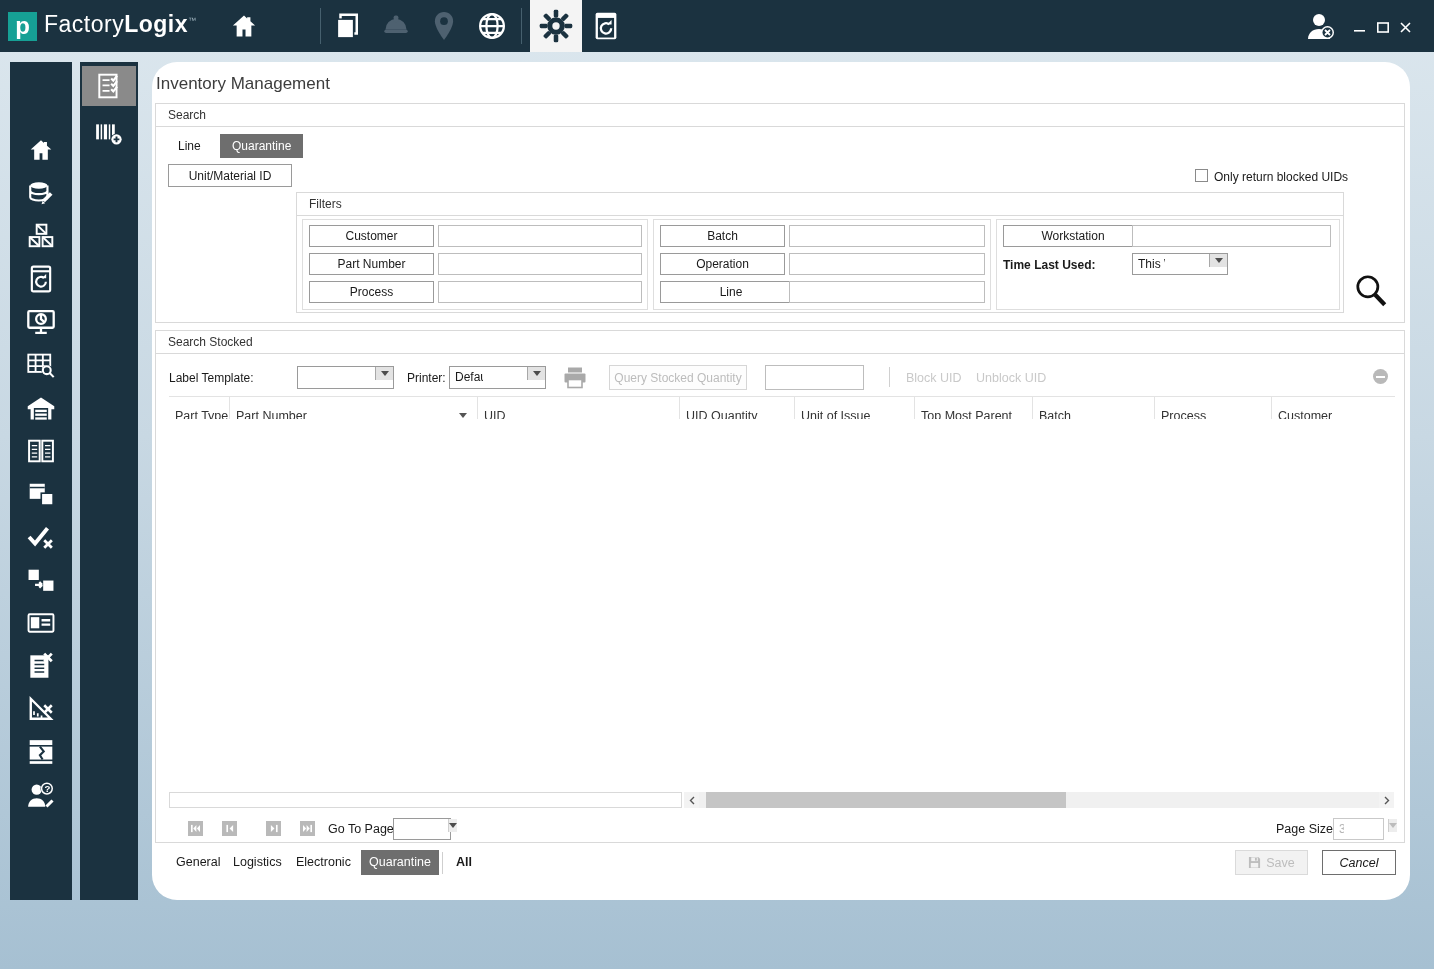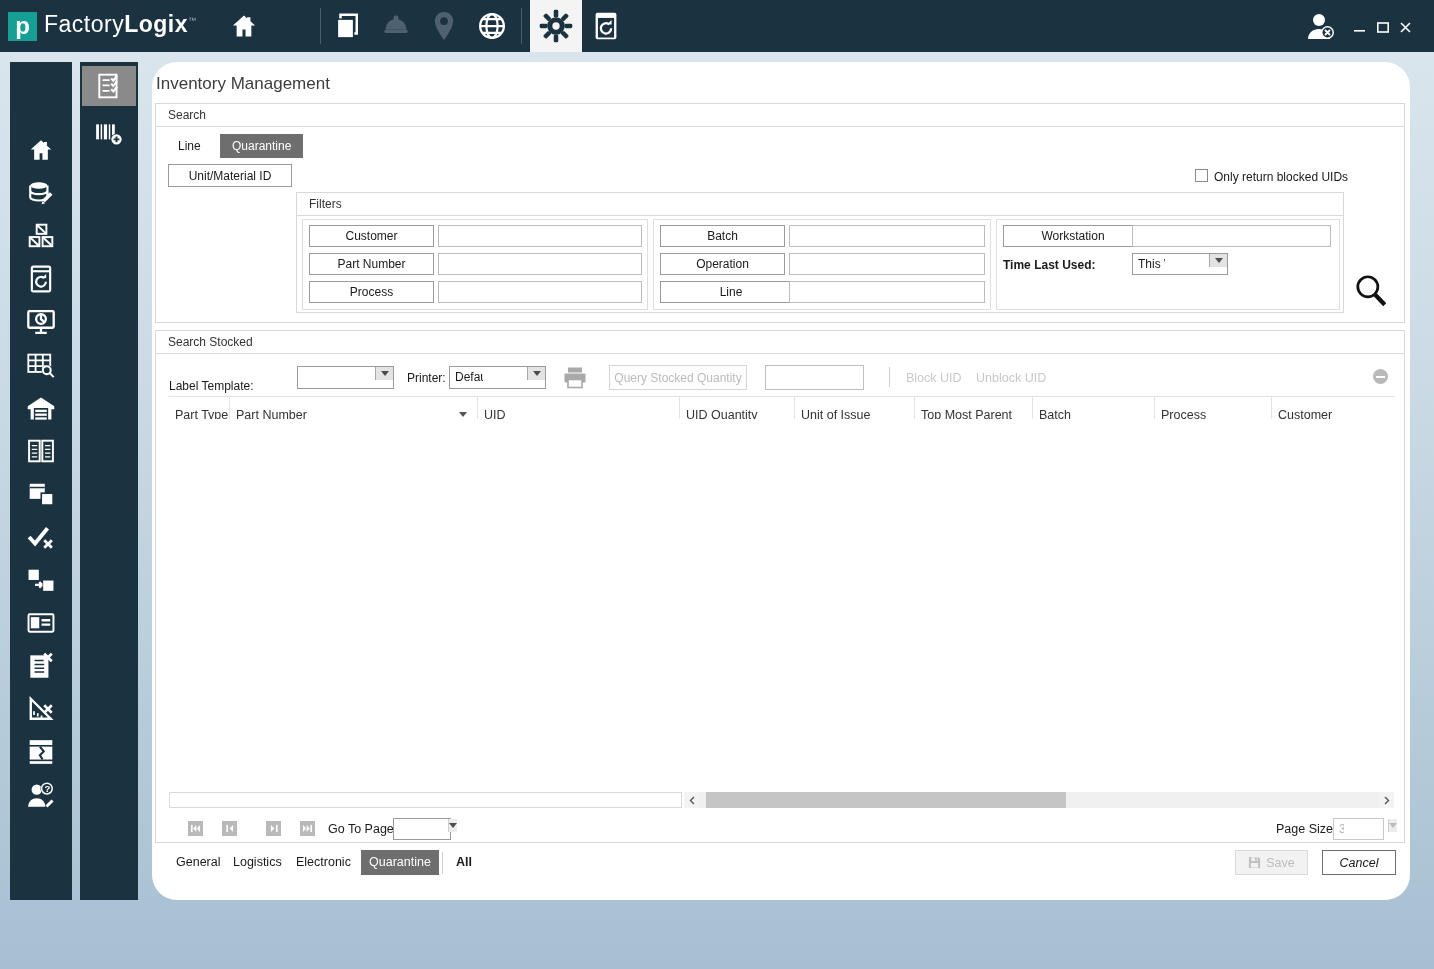--- a/index.html
+++ b/index.html
@@ -52,21 +52,21 @@
   .dd.disabled .dd-val { color:#b5b5b5; }
   .dd.disabled .dd-btn { background:#ededed; border-left-color:#cfcfcf; }
   .dd.disabled .dd-btn::before { border-top-color:#bcbcbc; }
 
   .cb { display:inline-block; width:13px; height:13px; border:1px solid #8a8a8a; background:#fff; vertical-align:middle; cursor:pointer; }
   .lbl { font-size:12px; color:#1a1a1a; }
 
   .ghost { color:#c9c9c9; font-size:12.5px; cursor:default; }
 
   
-  .thead { position:absolute; display:flex; height:39px; border-top:1px solid #e3e3e3; border-bottom:3px solid #a3a3a3; }
+  .thead { position:absolute; display:flex; height:39px; border-top:1px solid #e3e3e3; border-bottom:1px solid #a3a3a3; }
   .th { border-right:1px solid #e3e3e3; font-size:12.5px; color:#333; line-height:22px; padding-left:6px;
         display:flex; align-items:center; gap:6px; cursor:pointer; overflow:hidden; white-space:nowrap; }
   .sort-ic { width:0; height:0; border:4px solid transparent; border-top:5px solid #555; margin-top:4px; margin-left:auto; margin-right:10px; }
 
   
   .hstrip { position:absolute; height:16px; background:#fff; border:1px solid #d9d9d9; }
   .scr-btn { position:absolute; height:16px; width:15px; background:#f3f3f3; color:#555; font-size:10px;
              display:flex; align-items:center; justify-content:center; cursor:pointer; }
   .scr-track { position:absolute; height:16px; background:#f0f0f0; }
   .scr-thumb { position:absolute; height:16px; background:#c5c5c5; cursor:grab; }
@@ -459,21 +459,21 @@
               <path d="M22 21.5 31 31" stroke-width="4"></path>
             </g>
           </svg>
       </div>
     </div>
 
     <div class="group" style="left:3px; top:268px; width:1250px; height:513px;">
       <span class="group-title">Search Stocked</span>
       <div class="group-line"></div>
 
-      <span class="lbl" style="position:absolute; left:13px; top:48px;">Label Template:</span>
+      <span class="lbl" style="position:absolute; left:13px; top:40px;">Label Template:</span>
       <div class="dd" style="position:absolute; left:141px; top:35px; width:97px; height:23px;">
         <span class="dd-val"></span>
         <span class="dd-btn"></span>
       </div>
       <span class="lbl" style="position:absolute; left:251px; top:40px;">Printer:</span>
       <div class="dd" style="position:absolute; left:293px; top:35px; width:97px; height:23px;">
         <span class="dd-val">Default Prin...</span>
         <span class="dd-btn"></span>
       </div>
       <div style="position:absolute; left:407px; top:35px;">

